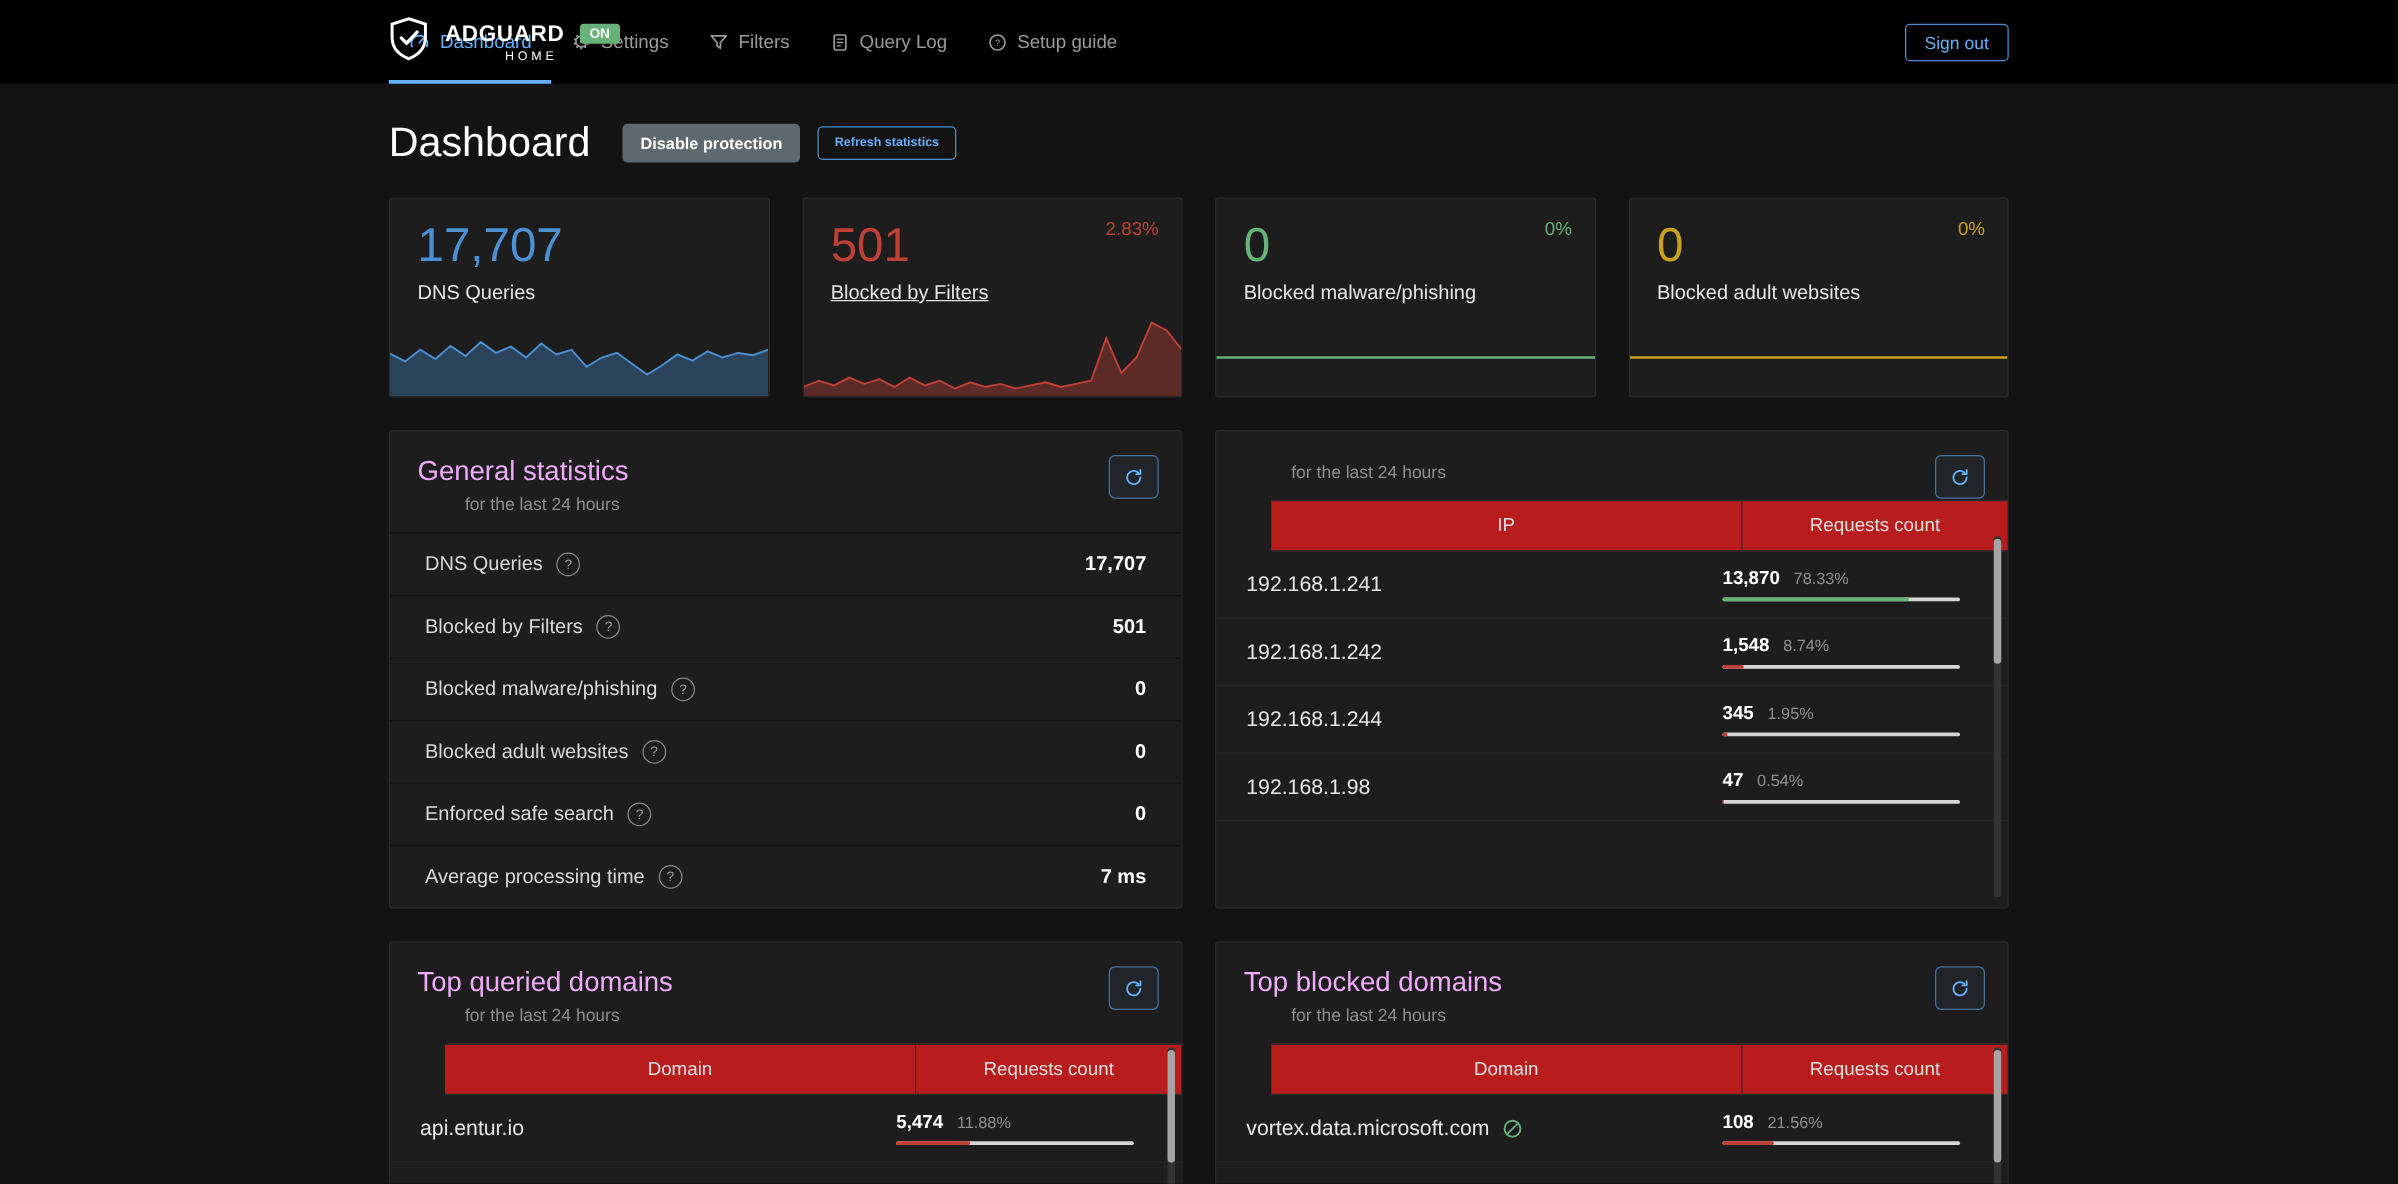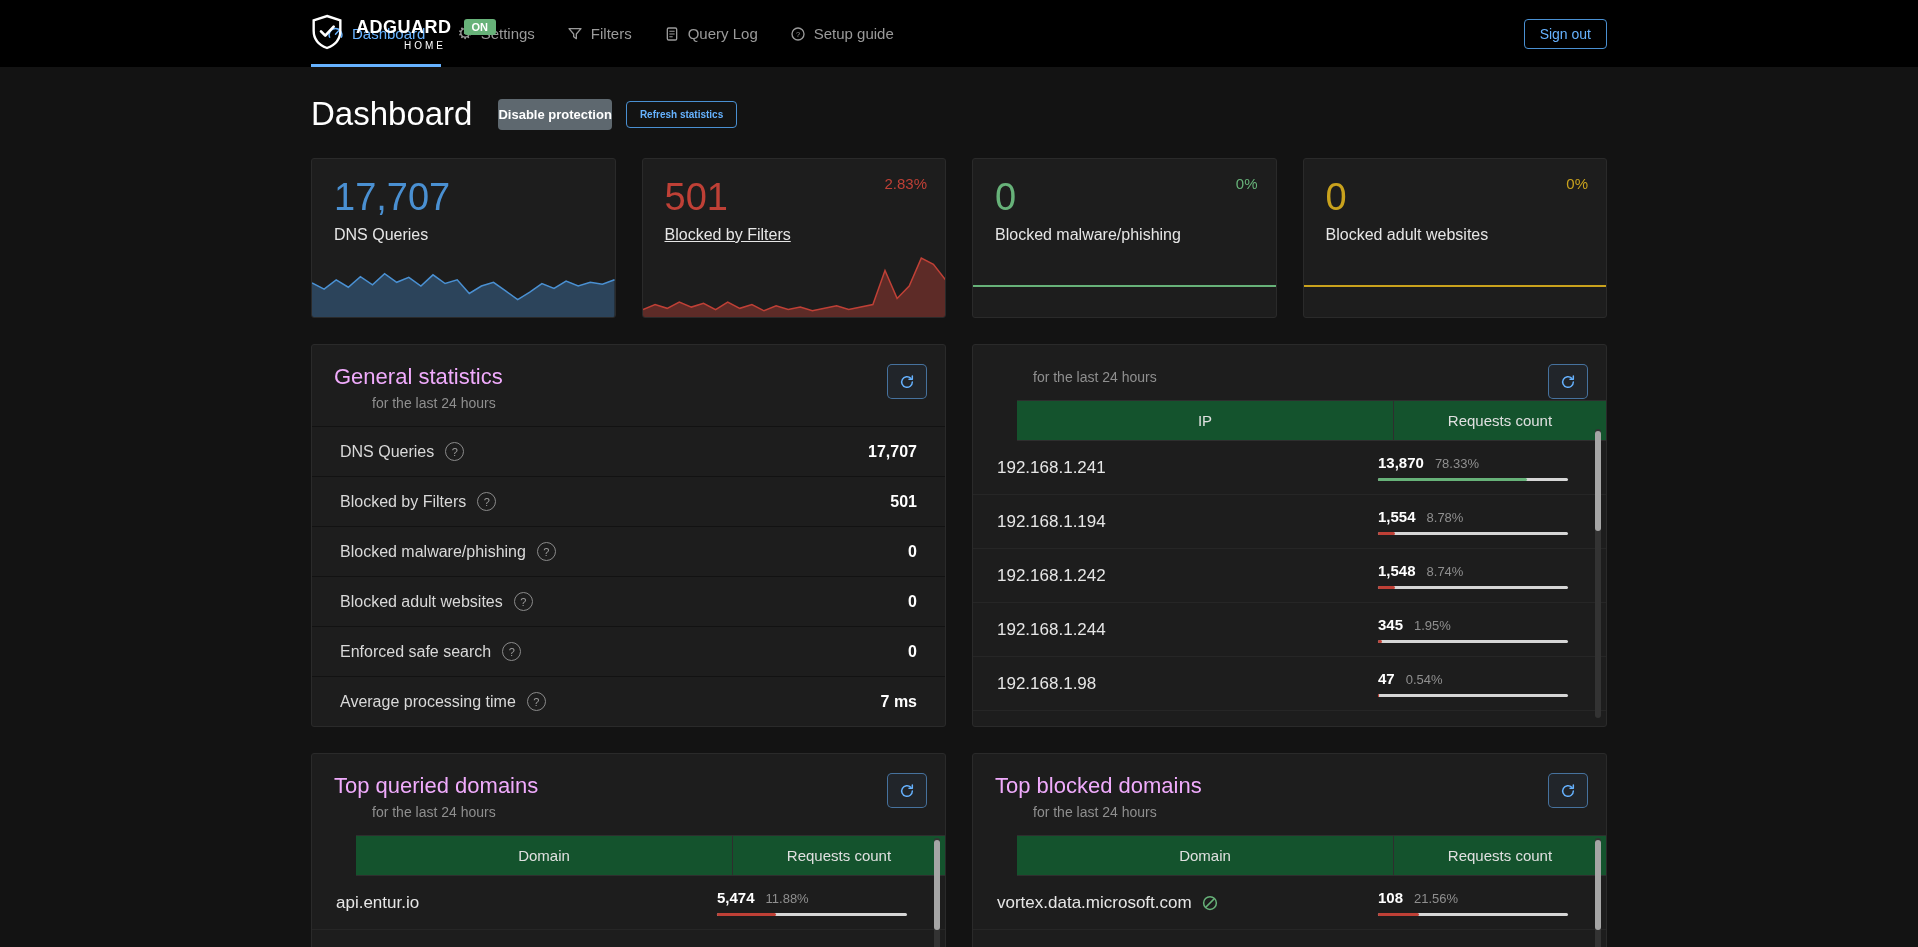--- a/index.html
+++ b/index.html
@@ -28,21 +28,21 @@
   .nav-icon { display: inline-flex; align-items: center; }
   .nav-icon.uni { font-size: 17px; line-height: 1; }
   .signout-btn { position: absolute; right: 0; background: transparent; color: #66b2ff;
                  border: 1px solid #4a90d2; border-radius: 4px; padding: 6px 15px;
                  font-size: 14px; cursor: pointer; font-family: inherit; }
   
   .container { width: 1296px; margin: 0 auto; padding-top: 28px; }
   .page-header { display: flex; align-items: center; margin-bottom: 25px; }
   .page-title { color: #fff; font-size: 33px; font-weight: 400; margin-right: 26px; }
   .btn-gray { background: #5e686f; color: #fff; border: none; border-radius: 4px;
-              padding: 8px 0; font-size: 13px; font-weight: 700; margin-right: 14px;
+              padding: 8px 14px; font-size: 13px; font-weight: 700; margin-right: 14px;
               cursor: pointer; font-family: inherit; }
   .btn-outline { background: transparent; color: #66b2ff; border: 1px solid #4a90d2;
                  border-radius: 4px; padding: 7px 13px; font-size: 10px; font-weight: 700;
                  cursor: pointer; font-family: inherit; }
   
   .stat-grid { display: grid; grid-template-columns: repeat(4, 1fr); gap: 26px; }
   .stat-card { position: relative; background: #1d1d1d; border: 1px solid #2a2a2a;
                border-radius: 3px; height: 160px; overflow: hidden; }
   .stat-body { padding: 18px 22px; }
   .stat-value { font-size: 38px; line-height: 1.1; }
@@ -65,21 +65,21 @@
   
   .gs-row { display: flex; justify-content: space-between; align-items: center;
             padding: 15px 28px; border-top: 1px solid #121212; font-size: 16px; }
   .gs-label { display: flex; align-items: center; gap: 11px; color: #d9d9d9; }
   .gs-value { font-weight: 700; color: #fff; }
   .help-icon { width: 19px; height: 19px; border: 1px solid #8a8a8a; border-radius: 50%;
                color: #9a9a9a; font-size: 11px; display: inline-flex; align-items: center;
                justify-content: center; cursor: pointer; }
   
   .tbl-head { display: flex; border-top: 1px solid #2e2e2e; border-bottom: 1px solid #2e2e2e;
-              background: #14532d; margin-left: 44px; }
+              background: #b91c1c; margin-left: 44px; }
   .th { padding: 11px 8px; font-size: 15px; color: #e0e0e0; text-align: center; }
   .th-left { width: 64%; border-right: 1px solid #2e2e2e; }
   .th-right { width: 36%; }
   .t-row { display: flex; align-items: center; justify-content: space-between;
            padding: 13px 24px 13px 24px; border-bottom: 1px solid #262626; }
   .t-name { font-size: 17px; color: #e6e6e6; display: flex; align-items: center; gap: 9px; cursor: pointer; }
   .t-count-cell { width: 190px; margin-right: 14px; }
   .t-count-line { display: flex; align-items: baseline; gap: 11px; }
   .t-count { font-weight: 700; font-size: 15px; color: #fff; }
   .t-pct { font-size: 13px; color: #8f8f8f; }
@@ -293,34 +293,20 @@
                 <span class="t-count">13,870</span>
                 <span class="t-pct">78.33%</span>
               </div>
               <div class="t-bar">
                 <div class="t-bar-fill" style="width: 78.33%; background: rgb(103, 178, 121);"></div>
               </div>
             </div>
           </div>
           <div class="t-row">
             <div class="t-name">
-              <span>192.168.1.194</span>
-            </div>
-            <div class="t-count-cell">
-              <div class="t-count-line">
-                <span class="t-count">1,554</span>
-                <span class="t-pct">8.78%</span>
-              </div>
-              <div class="t-bar">
-                <div class="t-bar-fill" style="width: 8.78%; background: rgb(191, 64, 54);"></div>
-              </div>
-            </div>
-          </div>
-          <div class="t-row">
-            <div class="t-name">
               <span>192.168.1.242</span>
             </div>
             <div class="t-count-cell">
               <div class="t-count-line">
                 <span class="t-count">1,548</span>
                 <span class="t-pct">8.74%</span>
               </div>
               <div class="t-bar">
                 <div class="t-bar-fill" style="width: 8.74%; background: rgb(191, 64, 54);"></div>
               </div>

